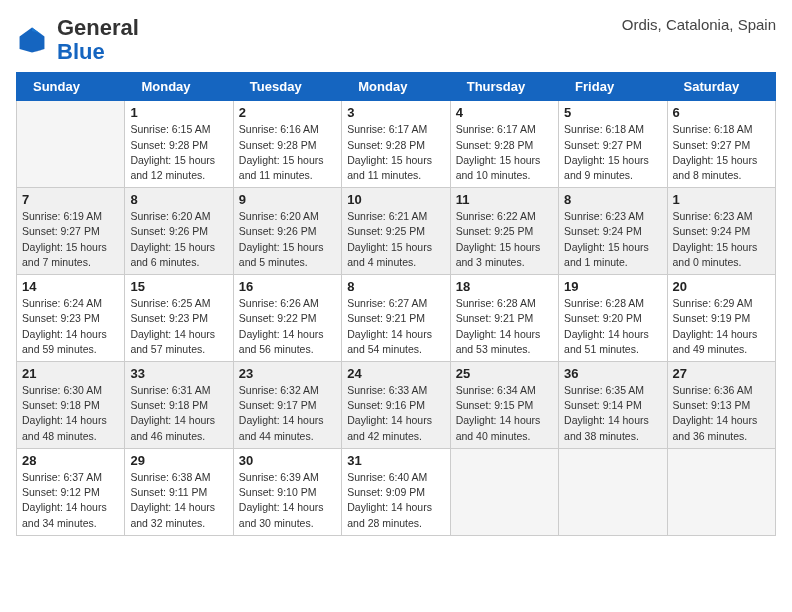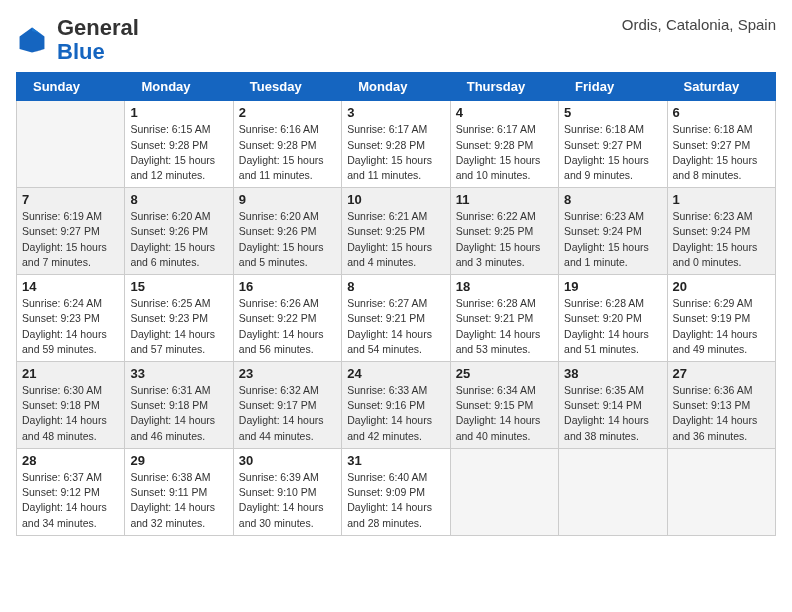--- a/index.html
+++ b/index.html
@@ -221,21 +221,21 @@
         </td>
         <td>
           <span class="day-num">24</span>
           <div class="day-info">Sunrise: 6:33 AM<br>Sunset: 9:16 PM<br>Daylight: 14 hours and 42 minutes.</div>
         </td>
         <td>
           <span class="day-num">25</span>
           <div class="day-info">Sunrise: 6:34 AM<br>Sunset: 9:15 PM<br>Daylight: 14 hours and 40 minutes.</div>
         </td>
         <td>
-          <span class="day-num">38</span>
+          <span class="day-num">36</span>
           <div class="day-info">Sunrise: 6:35 AM<br>Sunset: 9:14 PM<br>Daylight: 14 hours and 38 minutes.</div>
         </td>
         <td>
           <span class="day-num">27</span>
           <div class="day-info">Sunrise: 6:36 AM<br>Sunset: 9:13 PM<br>Daylight: 14 hours and 36 minutes.</div>
         </td>
       </tr>
       <tr>
         <td>
           <span class="day-num">28</span>

